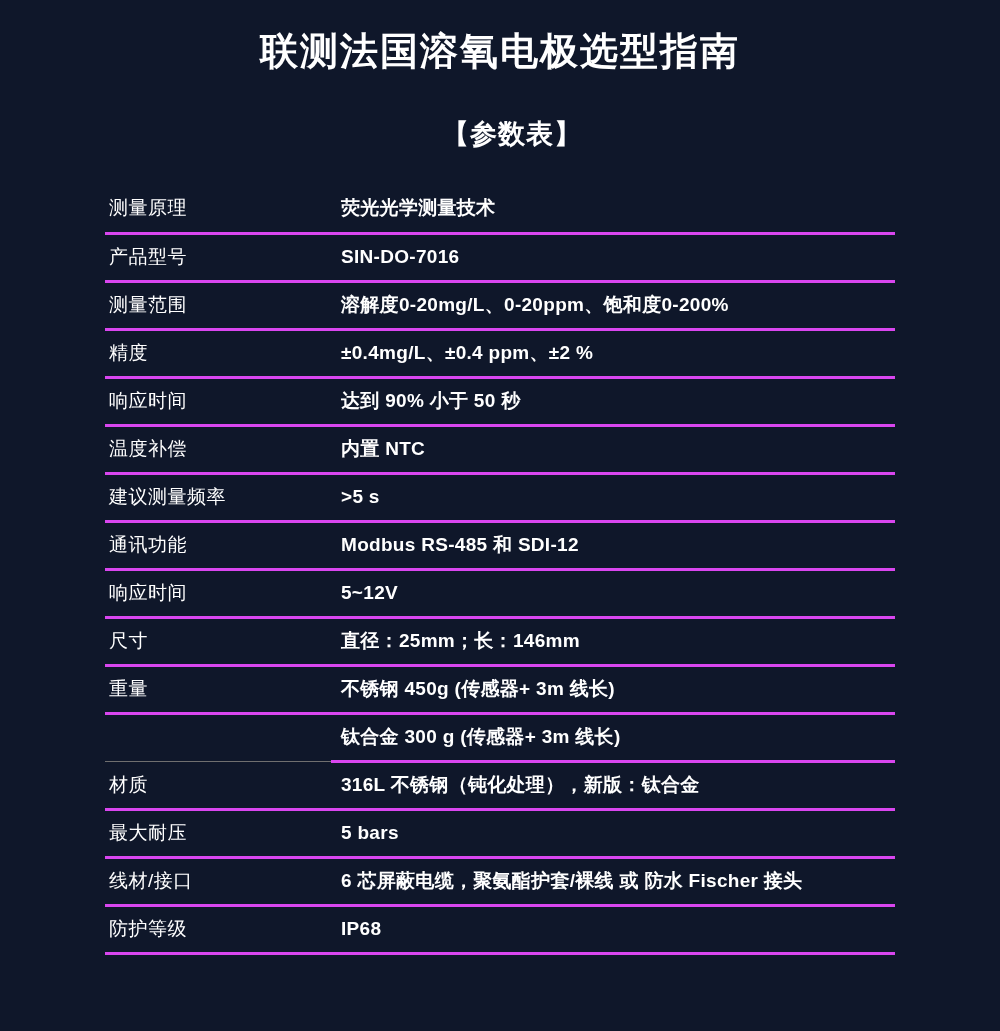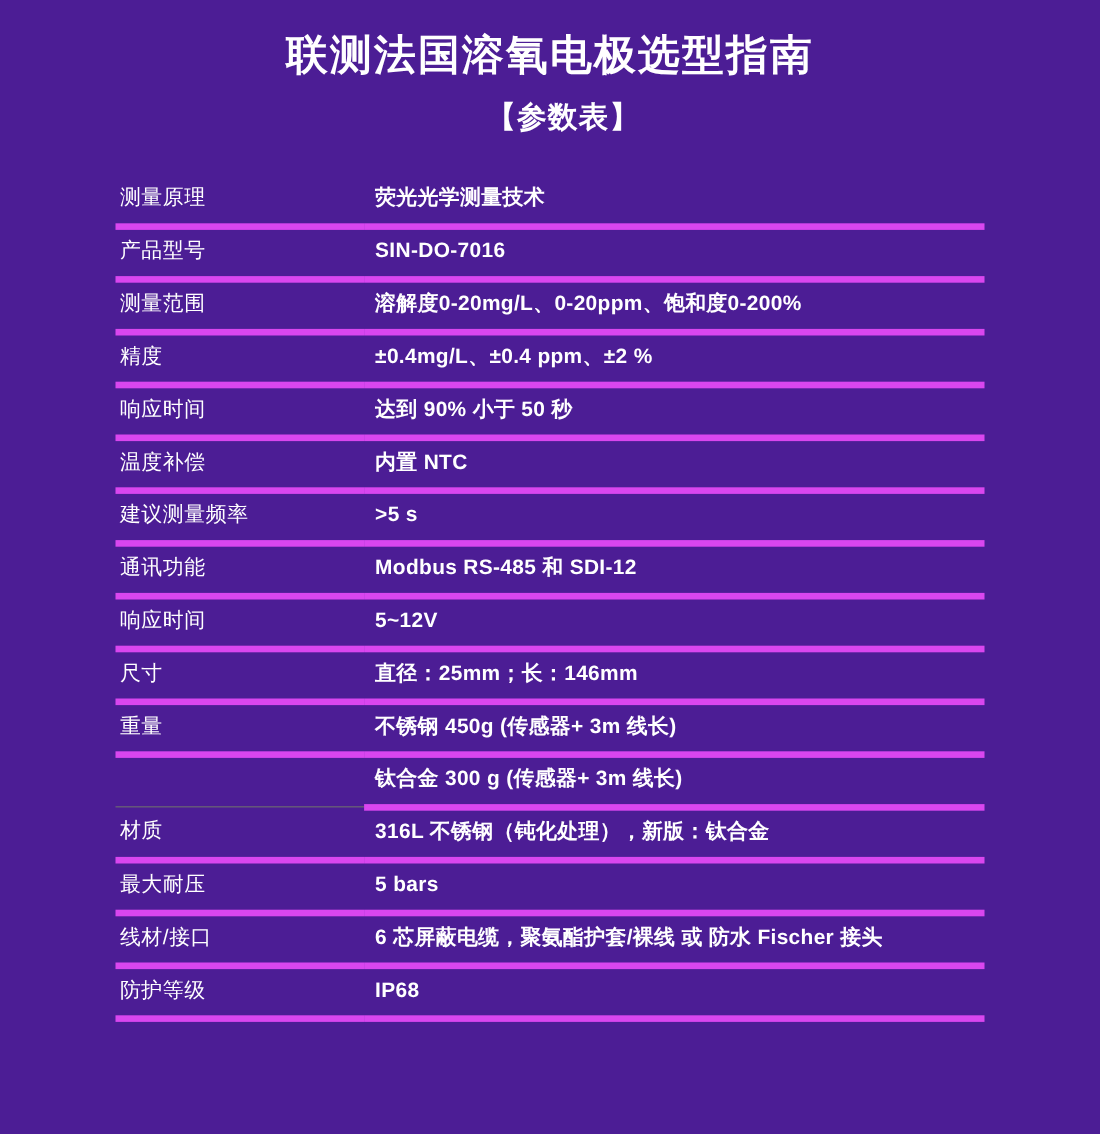--- a/index.html
+++ b/index.html
@@ -10,53 +10,53 @@
   body {
     width: 1000px;
     height: 1031px;
     overflow: hidden;
     font-family: "Liberation Sans", sans-serif;
     color: #ffffff;
   }
   .page {
     width: 1000px;
     height: 1031px;
-    background: #4c1d95;
+    background: #0f172a;
     position: relative;
     box-sizing: border-box;
   }
   .title {
     text-align: center;
     font-size: 38px;
     font-weight: bold;
     letter-spacing: 2px;
     color: #ffffff;
     padding-top: 28px;
     line-height: 1.25;
   }
   .subtitle {
     text-align: center;
     font-size: 27px;
     font-weight: bold;
     color: #ffffff;
-    margin-top: 12px;
+    margin-top: 40px;
     letter-spacing: 1px;
     padding-left: 24px;
   }
   .spec-table {
     margin: 34px auto 0 auto;
     width: 790px;
     border-collapse: collapse;
     table-layout: fixed;
   }
   .spec-table tr {
     height: 48px;
   }
   .spec-table td {
-    border-bottom: 6px solid #d946ef;
+    border-bottom: 3px solid #d946ef;
     vertical-align: middle;
     font-size: 19px;
     color: #ffffff;
     padding: 0;
     line-height: 1.3;
   }
   .spec-table td.label {
     width: 222px;
     padding-left: 4px;
     letter-spacing: 0.5px;

